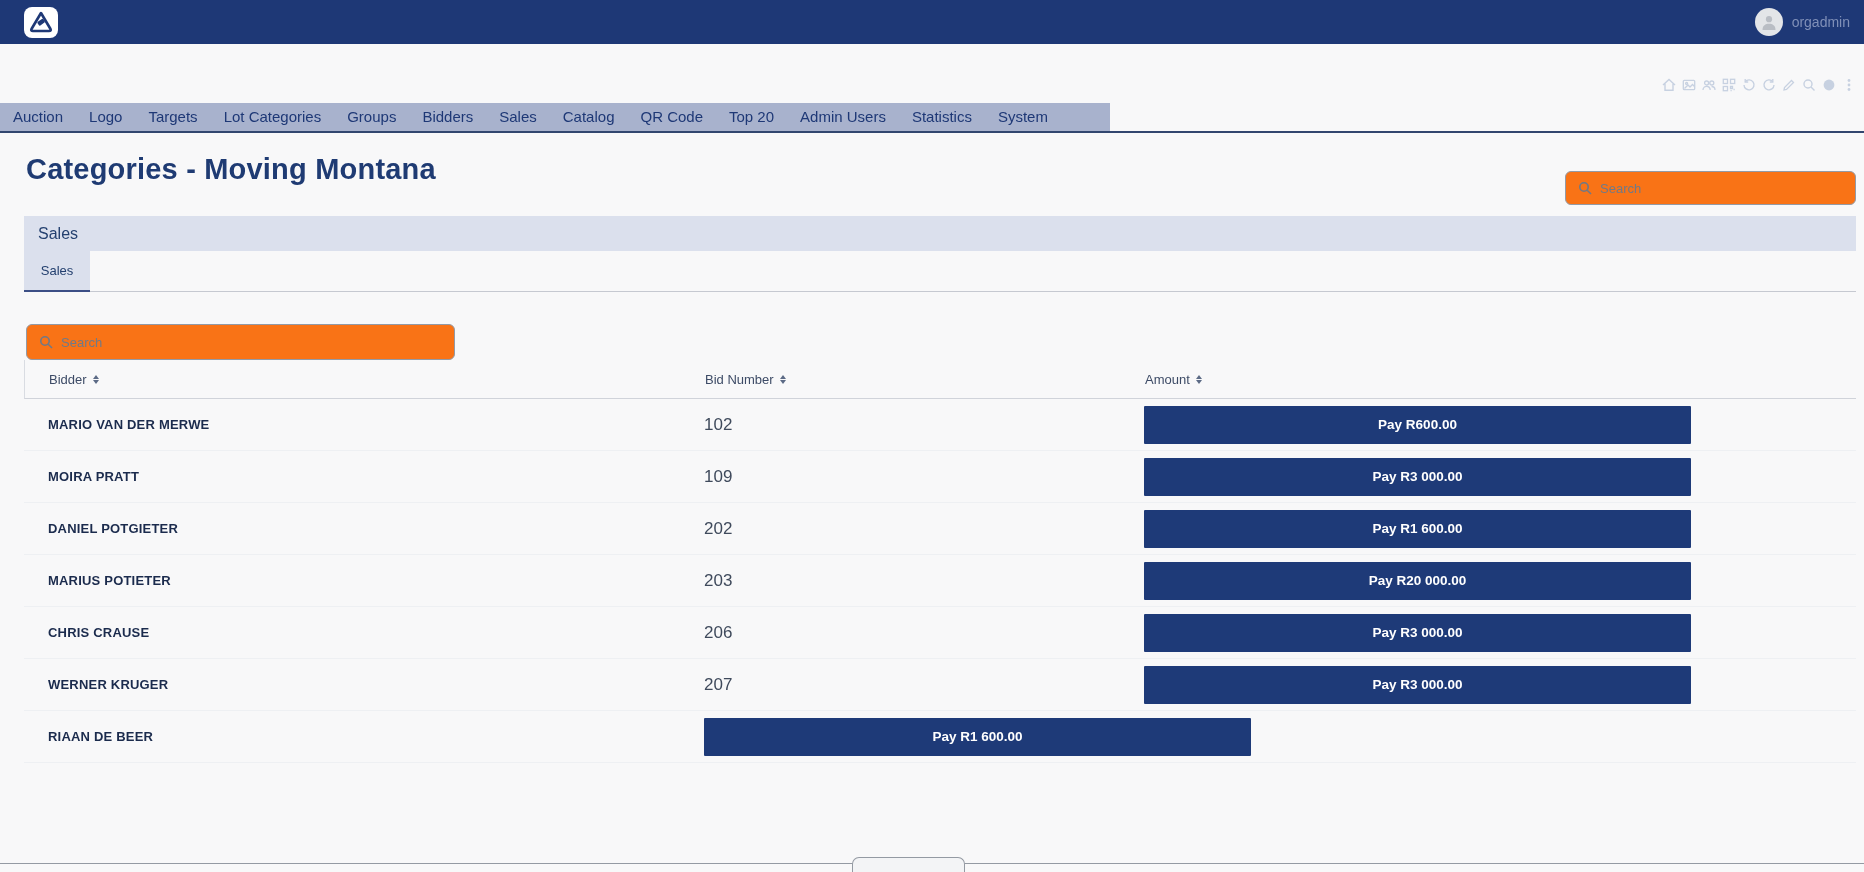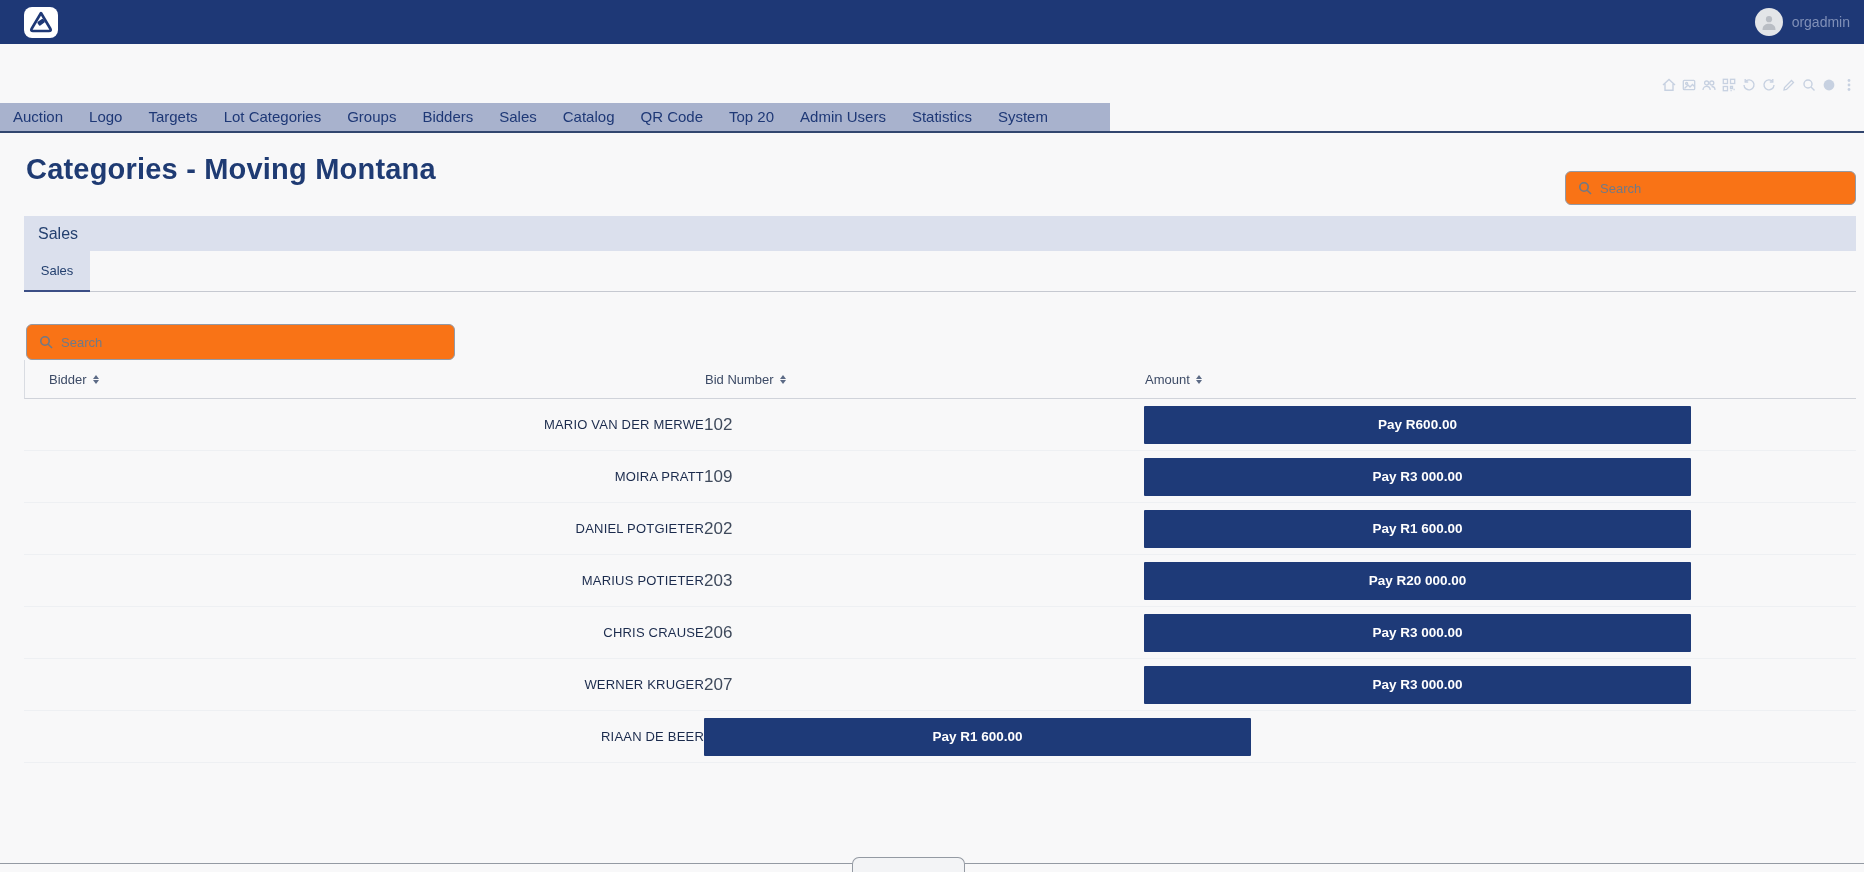--- a/index.html
+++ b/index.html
@@ -40,21 +40,21 @@
   .table-search { margin:32px 0 0 26px; width:429px; height:36px; position:relative; }
   .table-wrap { margin:0 8px 0 24px; }
   .thead { display:grid; grid-template-columns:680px 440px 1fr; height:39px; align-items:center; border-bottom:1px solid #d0d3da; border-left:1px solid #d9dce2; color:#3d4b66; font-size:13px; }
   .th { display:flex; align-items:center; gap:6px; }
   .th.c1 { padding-left:24px; }
   .sort { display:inline-flex; flex-direction:column; gap:1px; cursor:pointer; }
   .sort i { display:block; width:0; height:0; border-left:3.5px solid transparent; border-right:3.5px solid transparent; }
   .sort .up { border-bottom:4px solid #5b6a85; }
   .sort .dn { border-top:4px solid #5b6a85; }
   .trow { display:grid; grid-template-columns:680px 440px 1fr; height:52px; align-items:center; border-bottom:1px solid #eef0f3; }
-  .bidder { padding-left:24px; font-size:13px; font-weight:400; color:#1b2b4d; letter-spacing:.2px;text-align:right; }
+  .bidder { padding-left:24px; font-size:13px; font-weight:700; color:#1b2b4d; letter-spacing:.2px; }
   .bidnum { font-size:17px; color:#3f4a5c; }
   .pay-btn { width:547px; height:38px; background:#1e3a78; border:none; border-radius:1px; color:#fff; font-size:13.5px; font-weight:700; cursor:pointer; font-family:"Liberation Sans",sans-serif; }
 
   
   .footer-line { position:absolute; left:0; right:0; top:863px; border-top:1px solid #949aa3; }
   .footer-handle { position:absolute; left:852px; top:857px; width:113px; height:16px; background:#f3f4f6; border:1px solid #949aa3; border-bottom:none; border-radius:7px 7px 0 0; cursor:pointer; }
 
   svg { display:block; }
 </style>
 </head>

